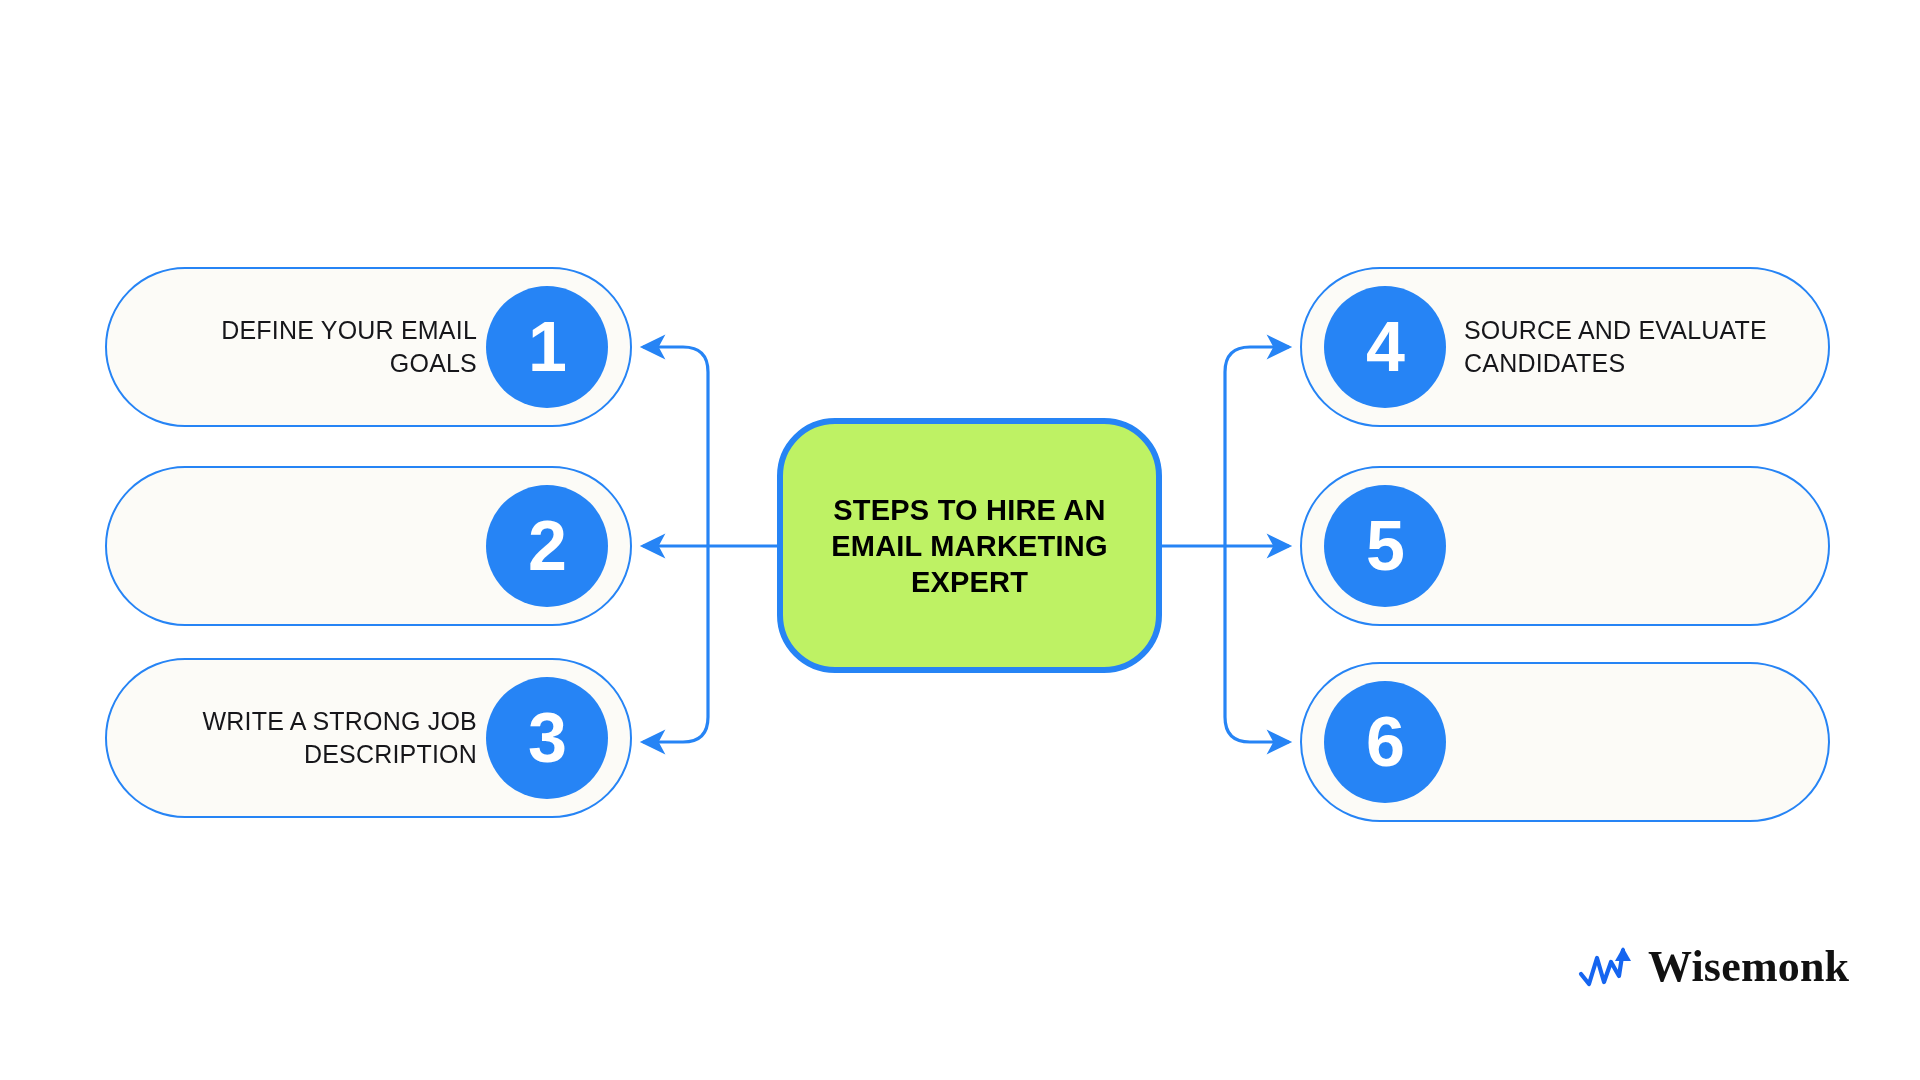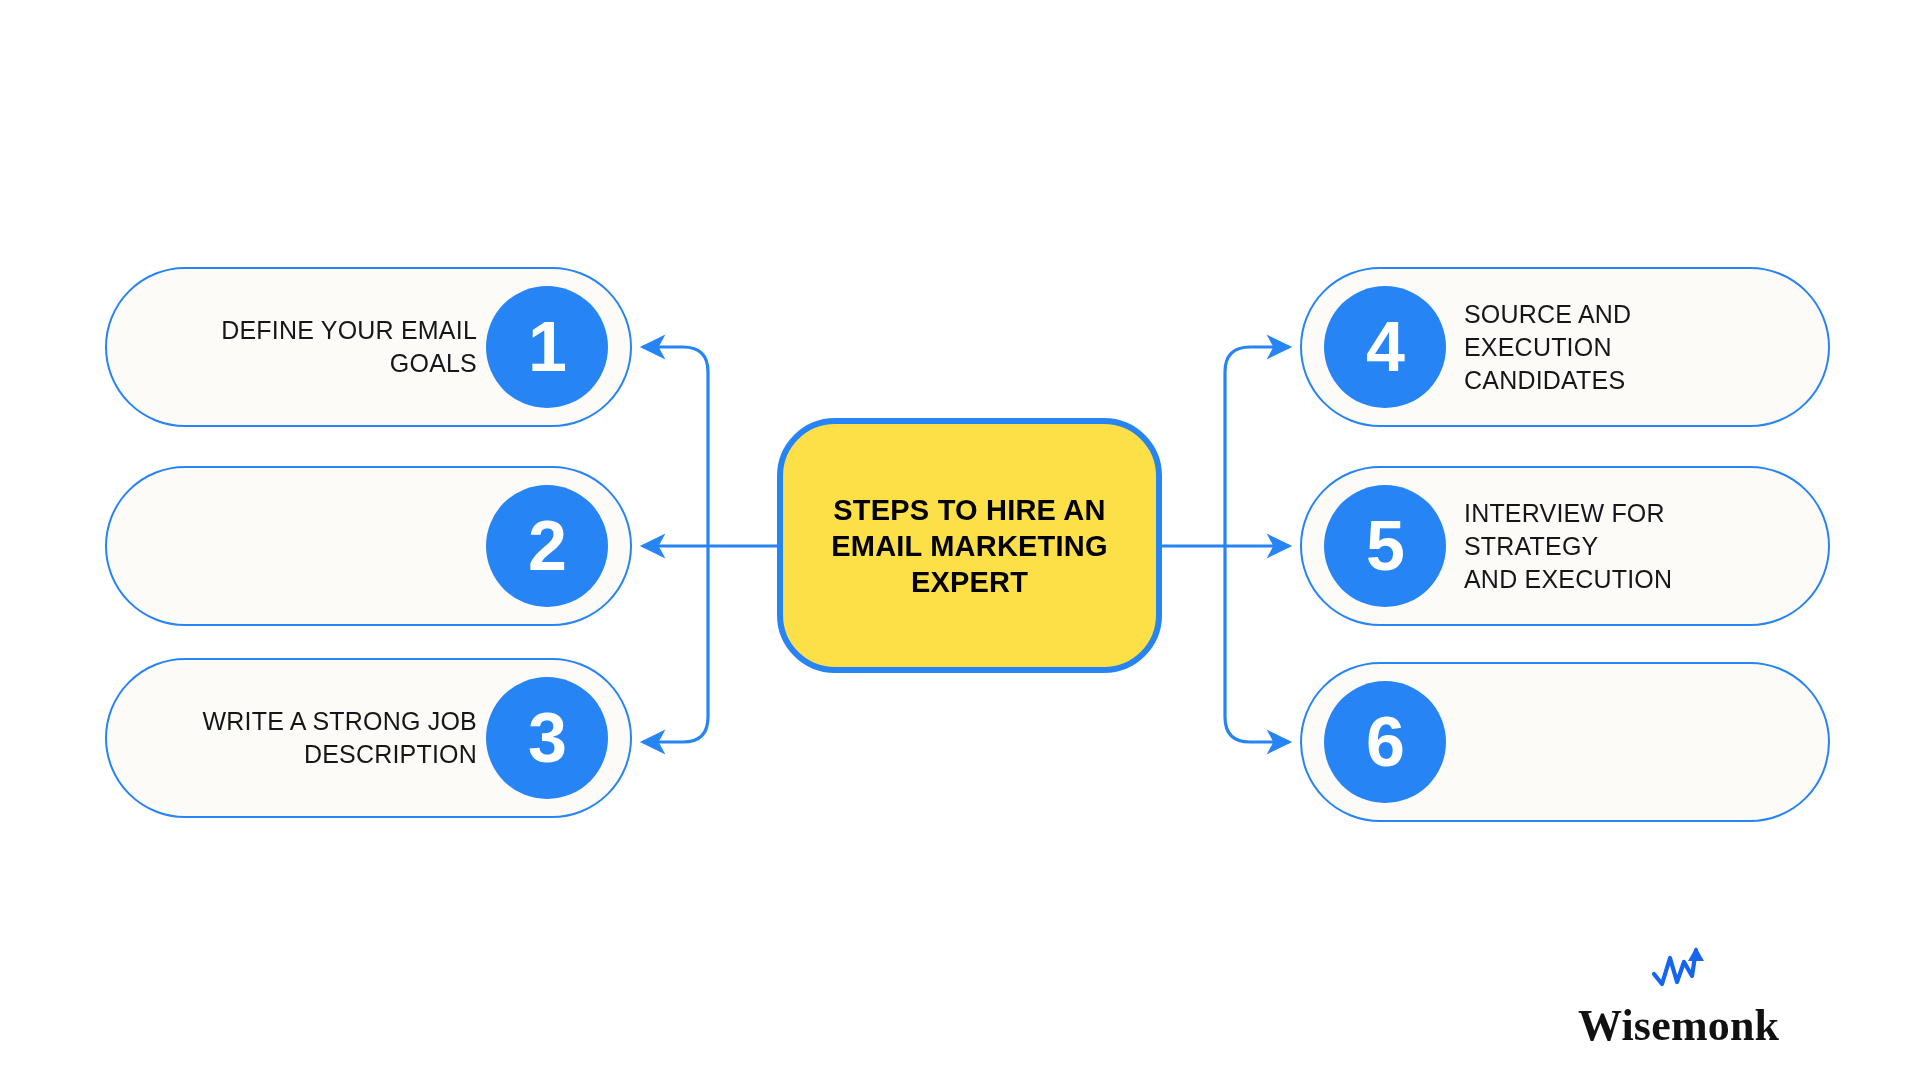--- a/index.html
+++ b/index.html
@@ -53,41 +53,41 @@
   }
   .card.left .num-circle{order:2;}
   .card.right .num-circle{order:1;}
 
   
   #hub{
     position:absolute;z-index:3;
     left:777px;top:418px;
     width:385px;height:255px;
     box-sizing:border-box;
-    background:#fde047;
+    background:#bef264;
     border:6px solid #2684F5;
     border-radius:58px;
     display:flex;align-items:center;justify-content:center;
     padding:0 26px;
   }
   #hub-title{
     font-size:29px;
     line-height:36px;
     font-weight:700;
     color:#000000;
     text-align:center;
     letter-spacing:0.2px;
     white-space:pre-line;
   }
 
   
   #logo{
     position:absolute;z-index:4;
     left:1578px;top:944px;
-    display:flex;align-items:center;gap:14px;flex-direction:column;
+    display:flex;align-items:center;gap:14px;
   }
   #logo-mark{width:56px;height:46px;display:block;}
   #logo-text{
     font-family:"Liberation Serif","DejaVu Serif",serif;
     font-size:44px;font-weight:700;color:#111111;
     letter-spacing:0.2px;line-height:1;
   }
 </style>
 </head>
 <body>
@@ -127,28 +127,26 @@
   </div>
 
   <div class="card left" style="top:658px">
     <span class="card-label">WRITE A STRONG JOB
 DESCRIPTION</span>
     <span class="num-circle">3</span>
   </div>
 
   <div class="card right" style="top:267px">
     <span class="num-circle">4</span>
-    <span class="card-label">SOURCE AND EXECUTION
+    <span class="card-label">SOURCE AND EVALUATE
 CANDIDATES</span>
   </div>
 
   <div class="card right" style="top:466px">
     <span class="num-circle">5</span>
-    <span class="card-label">INTERVIEW FOR STRATEGY
-AND EXECUTION</span>
   </div>
 
   <div class="card right" style="top:662px">
     <span class="num-circle">6</span>
   </div>
 
   <div id="hub">
     <span id="hub-title">STEPS TO HIRE AN
 EMAIL MARKETING
 EXPERT</span>

